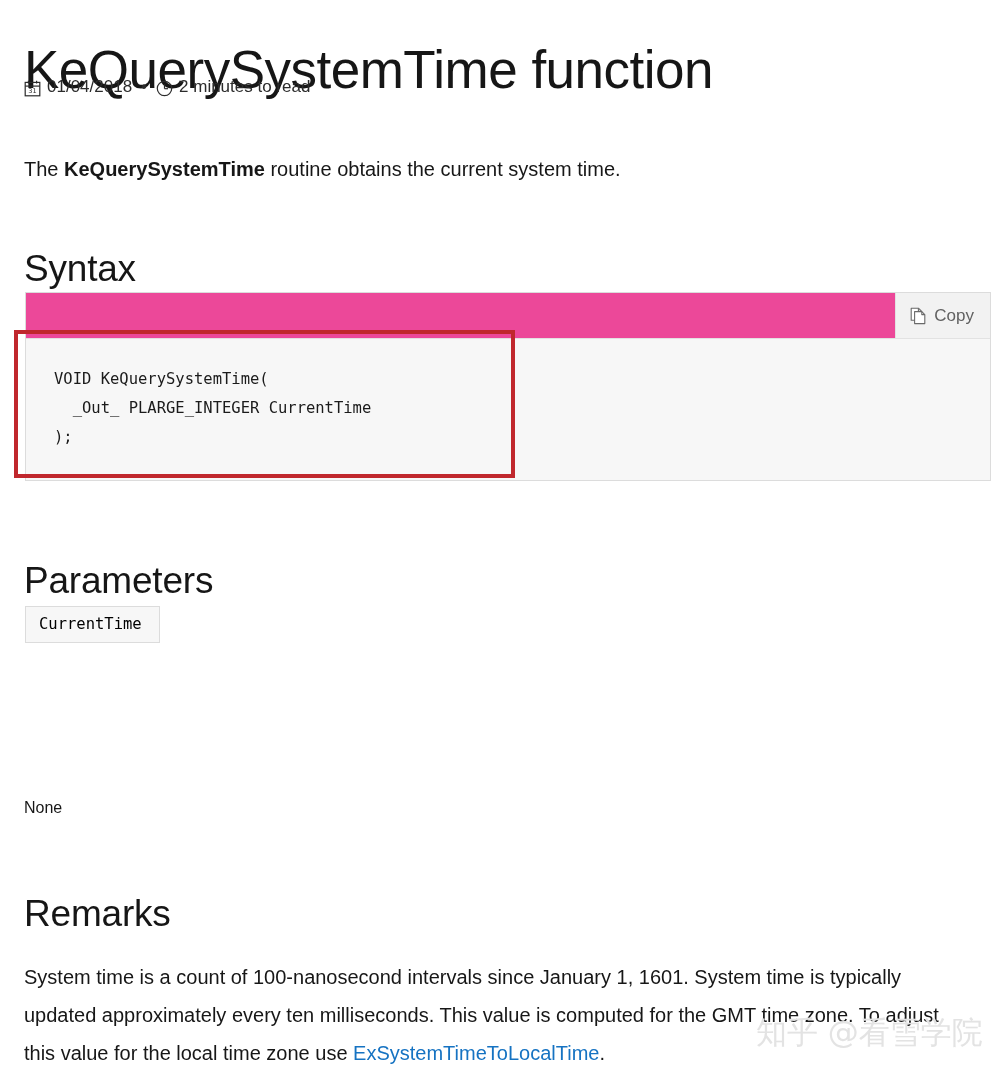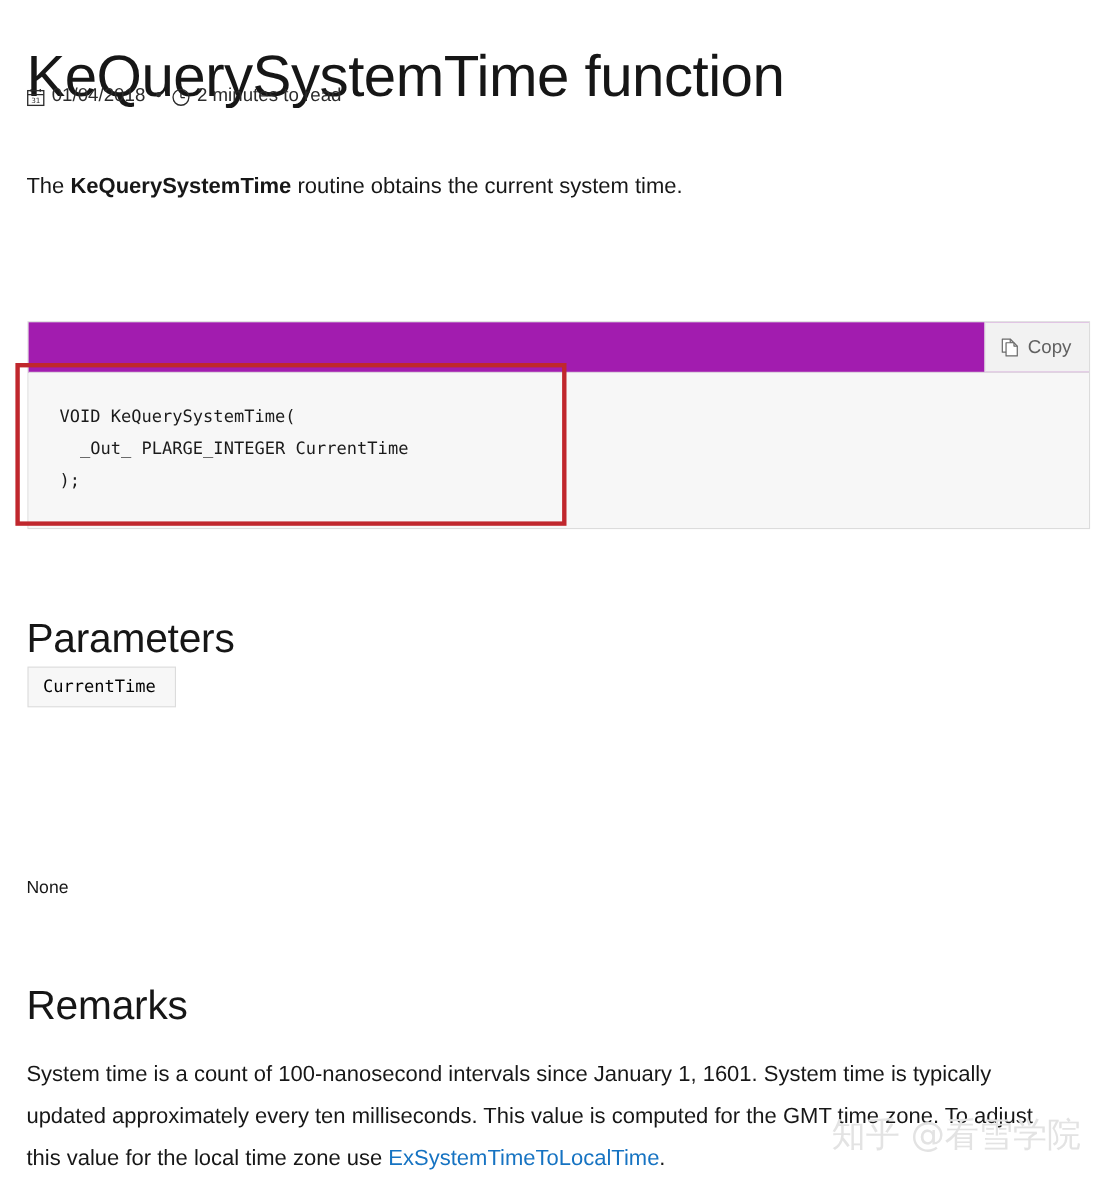--- a/index.html
+++ b/index.html
@@ -102,21 +102,21 @@
     position: absolute;
     left: 25px;
     top: 292px;
     width: 966px;
     border: 1px solid #dcdcdc;
     background: #f7f7f7;
     box-sizing: border-box;
   }
   .code-toolbar {
     height: 46px;
-    background: #a21caf;
+    background: #ec4899;
     border-bottom: 1px solid #e2e2e2;
     display: flex;
     justify-content: flex-end;
     align-items: stretch;
     box-sizing: border-box;
   }
   .copy-button {
     display: flex;
     align-items: center;
     gap: 7px;
@@ -238,20 +238,21 @@
         <line x1="8.5" y1="8.7" x2="12.1" y2="8.7" stroke="#2b2b2b" stroke-width="1.2"></line>
       </svg>
     </span>
     <span class="meta-text">2 minutes to read</span>
   </div>
 
   <p class="intro-para">
     <span>The </span><b>KeQuerySystemTime</b><span> routine obtains the current system time.</span>
   </p>
 
+  <h2 class="section-heading" id="heading-syntax">Syntax</h2>
 
   <div class="code-block">
     <div class="code-toolbar">
       <div class="copy-button">
         <span class="copy-icon">
           <svg width="17" height="18" viewBox="0 0 17 18" aria-hidden="true">
             <path d="M1.2 1.2 h7.2 l3.0 3.0 v9.0 h-10.2 z" fill="#ffffff" stroke="#6a6a6a" stroke-width="1.1" stroke-linejoin="round"></path>
             <path d="M8.4 1.2 v3.0 h3.0" fill="none" stroke="#6a6a6a" stroke-width="1.1" stroke-linejoin="round"></path>
             <path d="M4.6 4.6 h7.2 l3.0 3.0 v9.0 h-10.2 z" fill="#ffffff" stroke="#6a6a6a" stroke-width="1.1" stroke-linejoin="round"></path>
             <path d="M11.8 4.6 v3.0 h3.0" fill="none" stroke="#6a6a6a" stroke-width="1.1" stroke-linejoin="round"></path>

